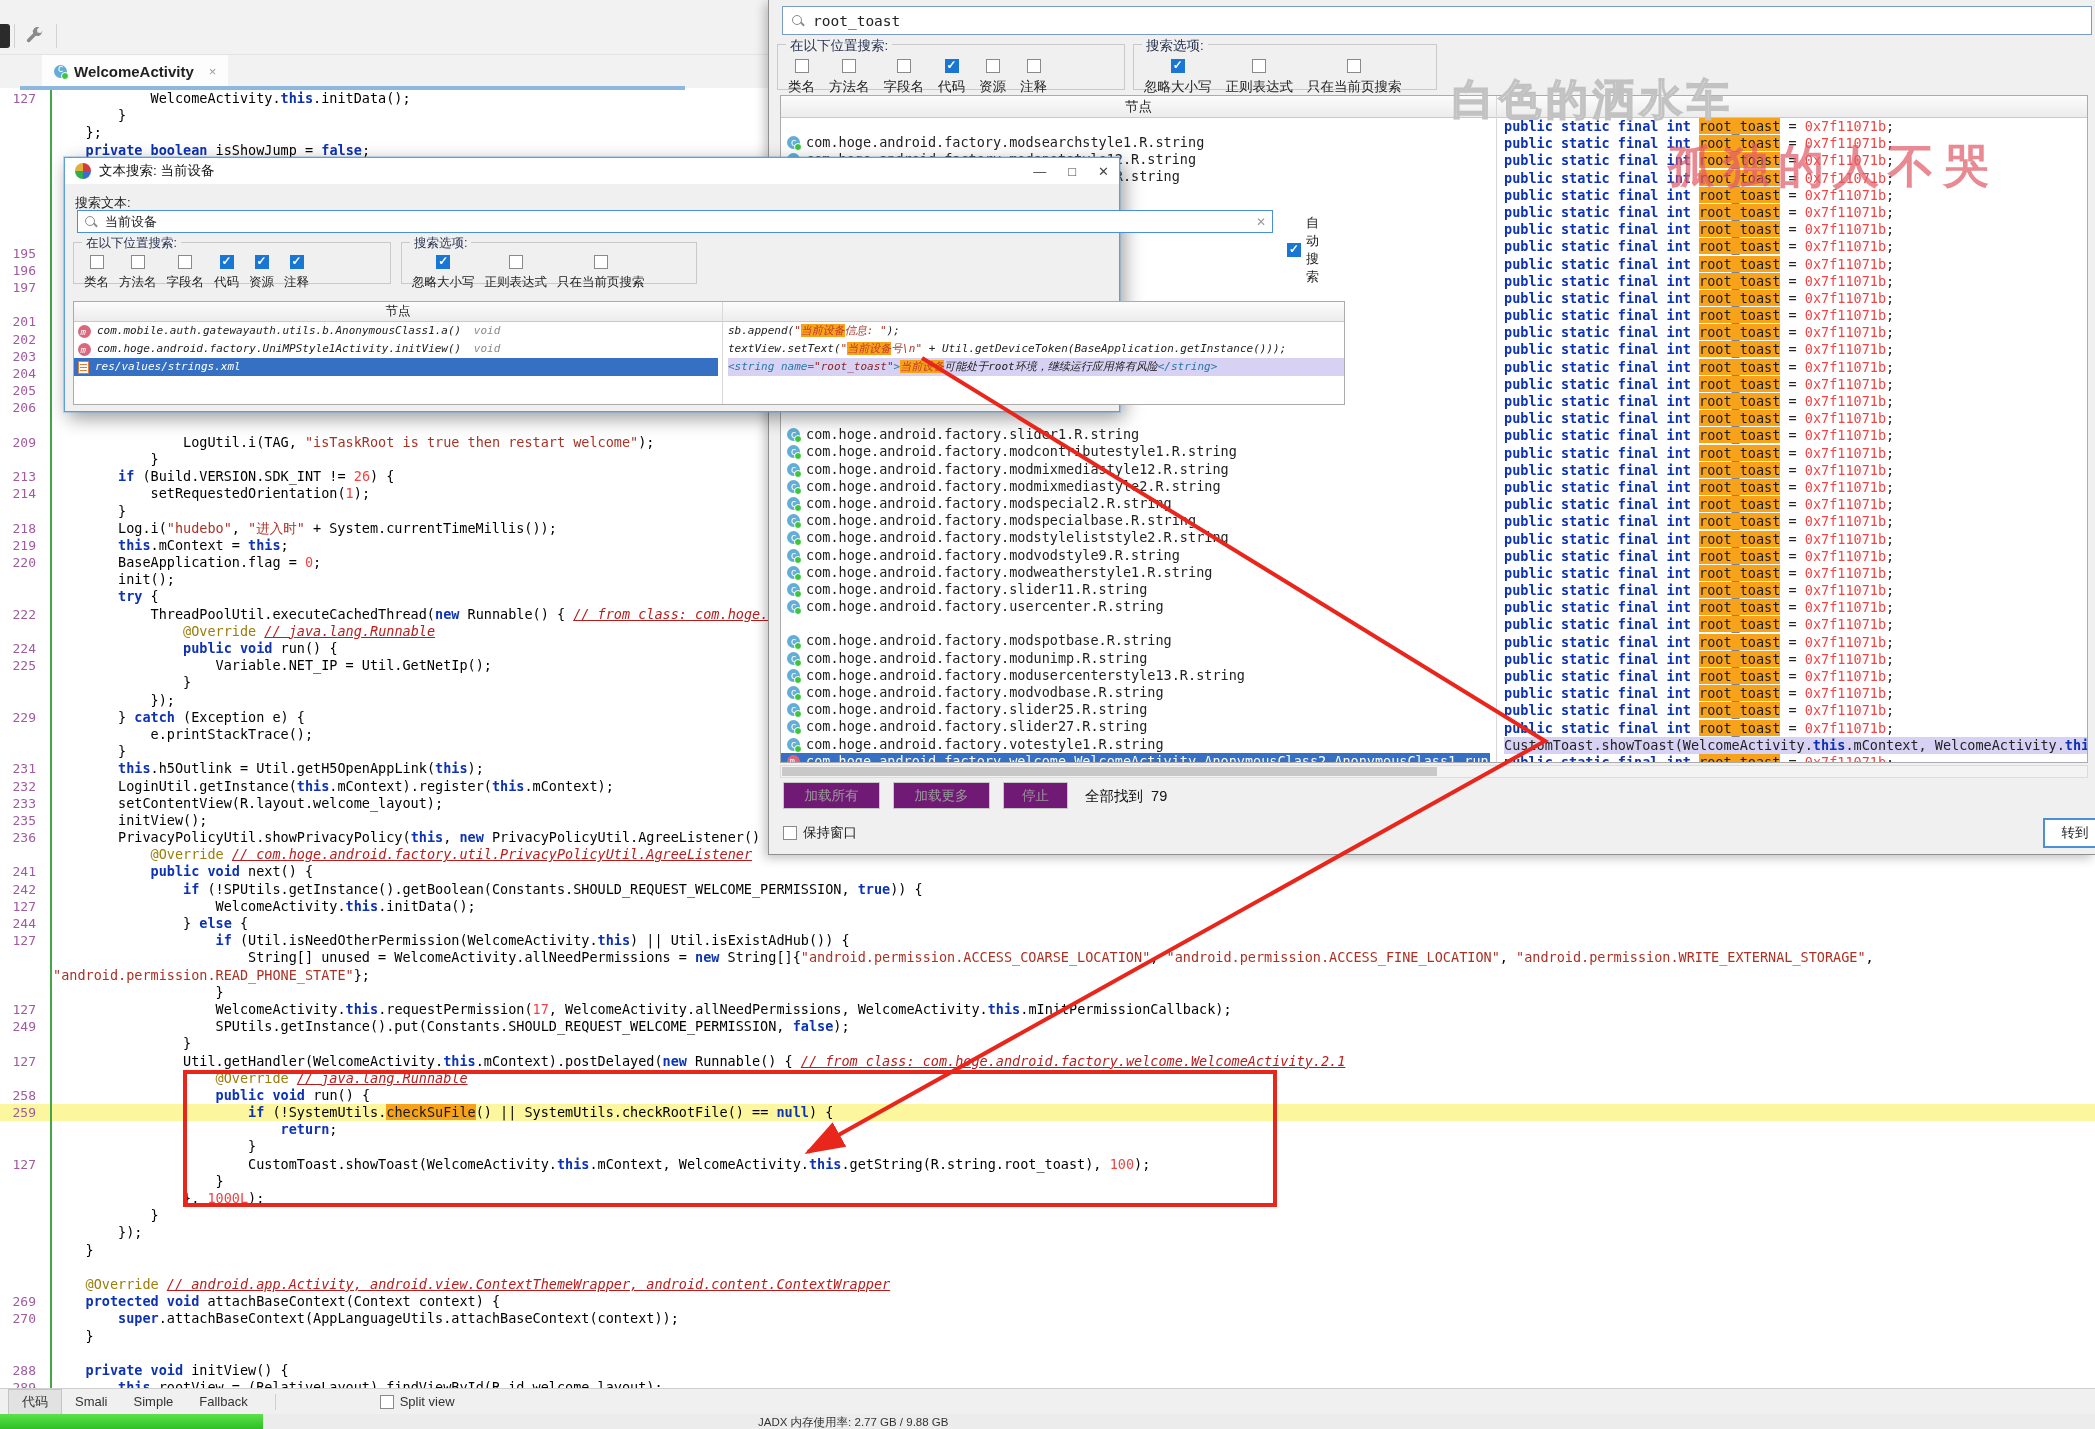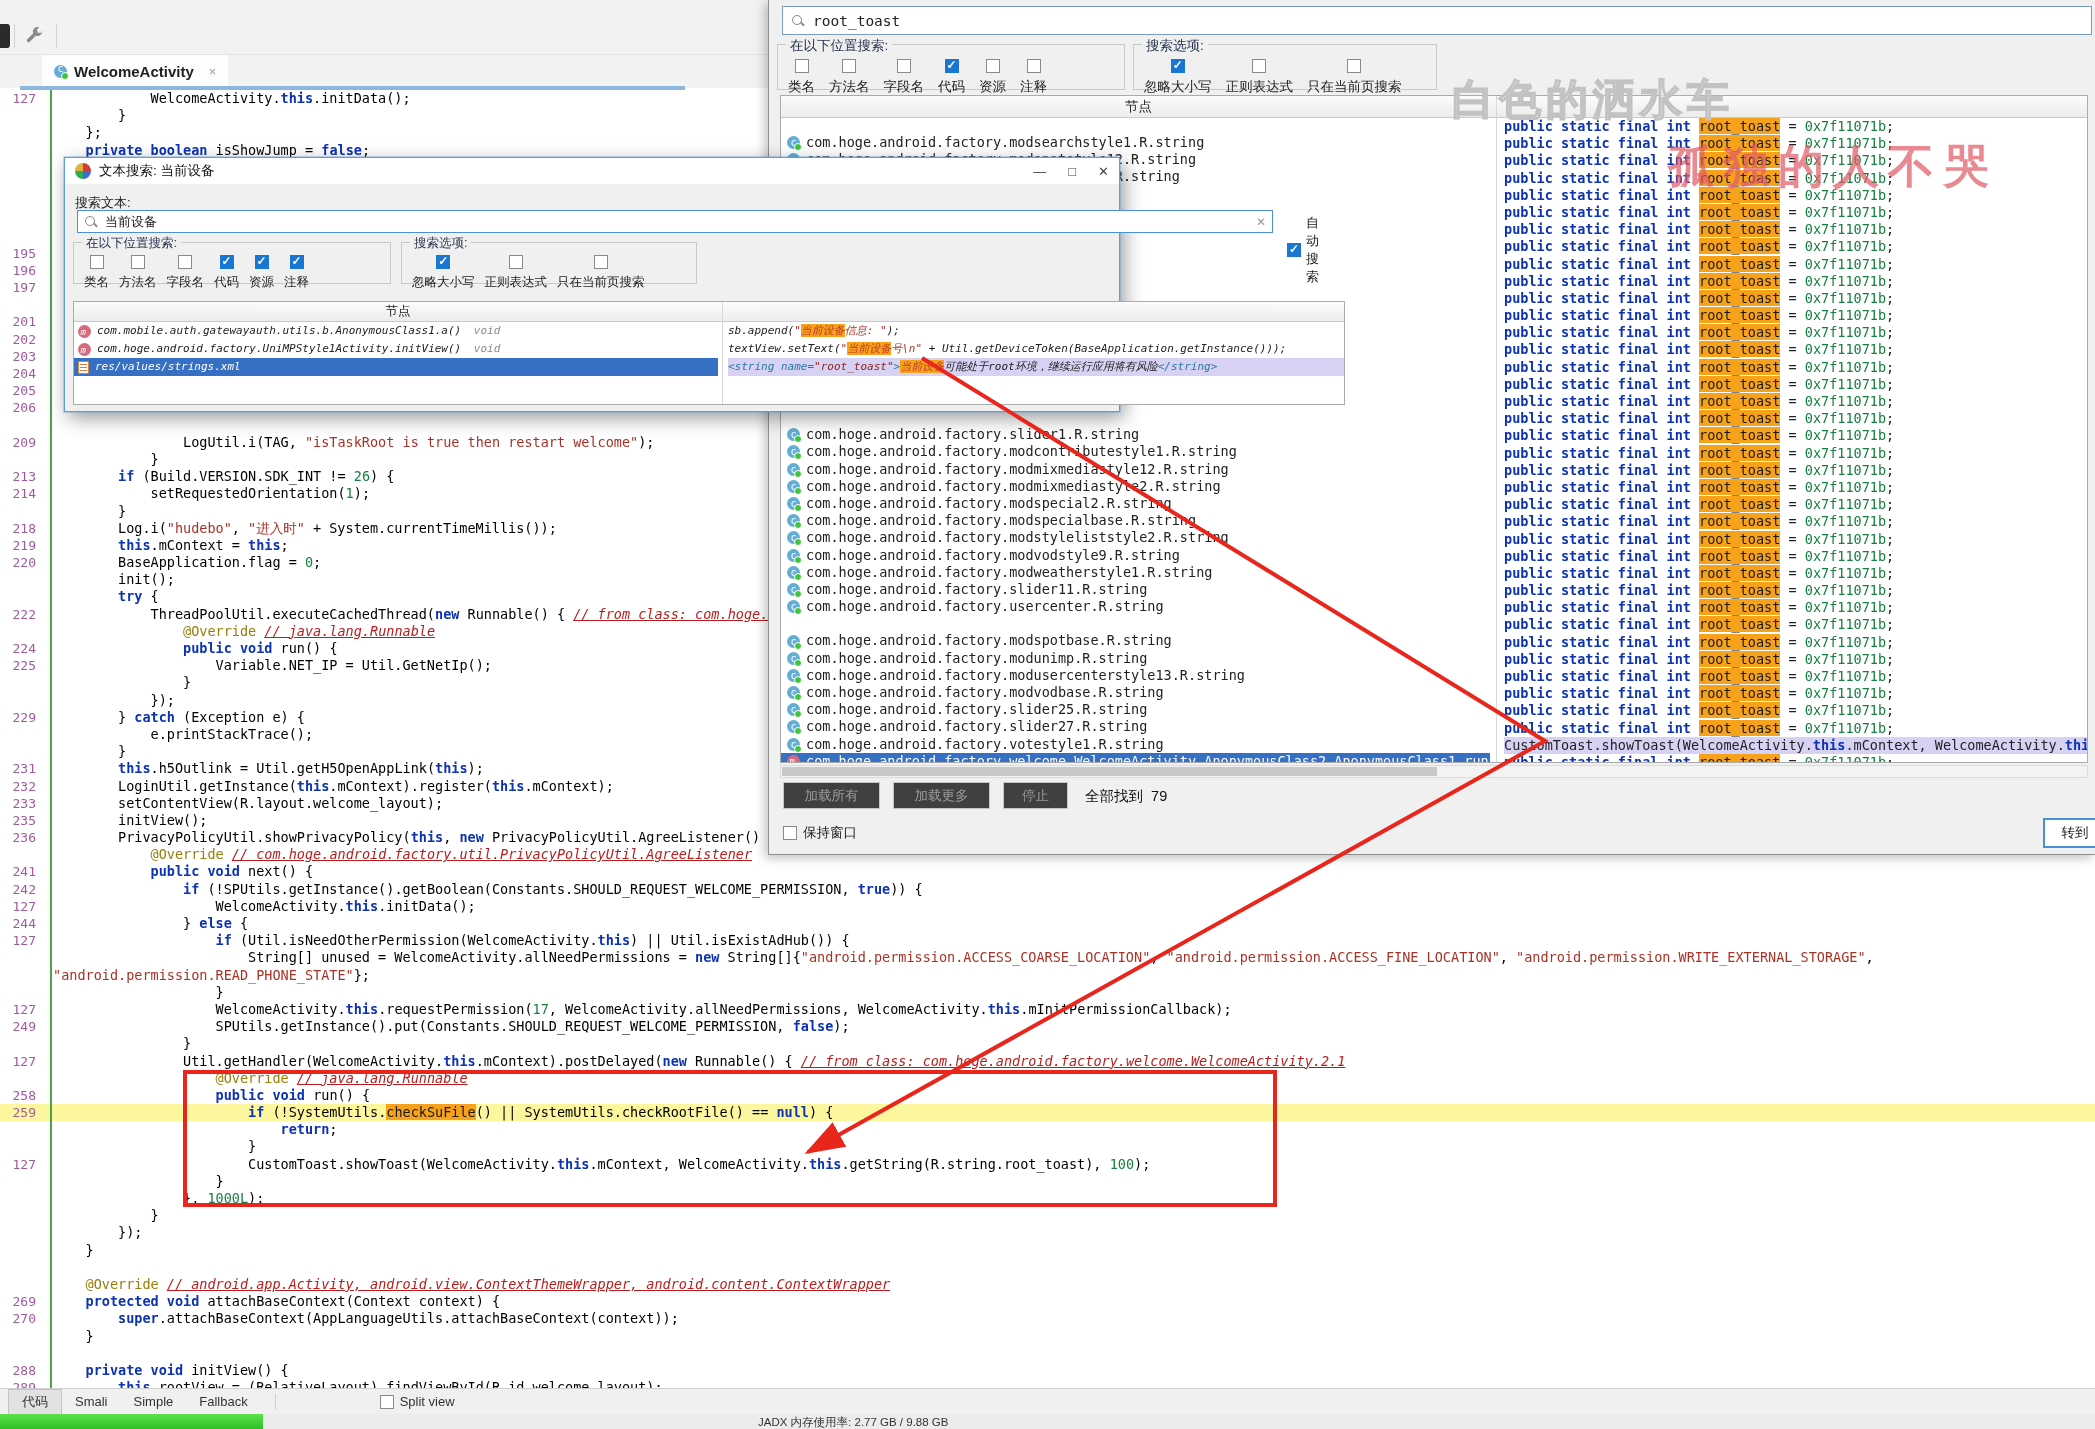--- a/index.html
+++ b/index.html
@@ -21,21 +21,21 @@
 
   .editor { position:absolute; left:0; top:90px; width:2095px; height:1298px; background:#ffffff; }
   .green-line { position:absolute; left:50px; top:90px; width:2px; height:1298px; background:#47a447; z-index:3; }
   .cl { position:relative; height:17.2px; line-height:17.2px; font-family:"DejaVu Sans Mono",monospace; font-size:13.5px; white-space:pre; color:#000; }
   .cl .ln { display:inline-block; width:36px; text-align:right; color:#a05aa0; margin-right:17px; font-size:13px; }
   .cl.cur { background:#fcf79f; }
   .k { color:#0d32b2; font-weight:bold; }
   .s { color:#a93226; }
   .c { color:#b91c1c; font-style:italic;text-decoration:underline; }
   .a { color:#9a7d0a; }
-  .d { color:#15803d; }
+  .d { color:#ef4444; }
   .hl { background:#f7a21b; color:#1a1a1a; }
   .shl { background:#f7a21b; color:#c0392b; }
   .t { color:#2779a8; }
   .r { color:#8e2323; }
   .g { color:#8a8a8a; }
 
   .bottom-tabs { position:absolute; left:0; top:1388px; width:2095px; height:26px; background:#f0f0f0; border-top:1px solid #cfcfcf; display:flex; align-items:center; font-size:13px; color:#333; }
   .btab { padding:3px 13px; }
   .btab.active { background:#e2e2e2; border:1px solid #c4c4c4; border-bottom:none; }
   .bt-sep { width:1px; height:16px; background:#cfcfcf; margin:0 14px; }
@@ -73,21 +73,21 @@
   .stable-head { position:relative; height:22px; background:linear-gradient(#fcfcfc,#ececec); border-bottom:1px solid #c9c9c9; font-size:13.5px; color:#222; }
   .stable-head .h1 { position:absolute; left:0; top:2px; width:715px; text-align:center; }
   .stable-coldiv { position:absolute; left:715px; top:0; width:1px; height:100%; background:#d8d8d8; }
   .srow { position:relative; height:17.2px; line-height:17.2px; font-family:"DejaVu Sans Mono",monospace; font-size:13.5px; white-space:pre; }
   .srow .nm { position:absolute; left:6px; top:16px; width:709px; height:17.2px; overflow:hidden; display:flex; align-items:center; gap:6px; }
   .srow .cd { position:absolute; left:723px; top:0; right:0; height:17.2px; overflow:hidden; }
   .srow.sel .nm { background:#3570c4; color:#fff; left:0; padding-left:6px; }
   .srow.sel .cd { background:#d7d2f4; }
   .hscroll { position:absolute; left:11px; top:765px; width:1308px; height:13px; background:#f3f3f3; border:1px solid #dcdcdc; }
   .hthumb { position:absolute; left:1px; top:1px; width:655px; height:9px; background:#c8c8c8; }
-  .sbtn { position:absolute; top:782px; height:27px; background:#404040; border:1px solid #c6c6c6; color:#9b9b9b; font-size:13.5px; text-align:center; line-height:25px; }
+  .sbtn { position:absolute; top:782px; height:27px; background:#701a75; border:1px solid #c6c6c6; color:#9b9b9b; font-size:13.5px; text-align:center; line-height:25px; }
   .found { position:absolute; left:316px; top:787px; font-size:14.5px; color:#111; }
   .keepwin { position:absolute; left:14px; top:824px; display:flex; gap:6px; align-items:center; font-size:13.5px; }
   .goto-btn { position:absolute; left:1274px; top:818px; width:64px; height:30px; background:#fff; border:2px solid #4a90d9; font-size:13.5px; text-align:center; line-height:26px; color:#222; }
 
   
   .dialog { position:absolute; left:64px; top:157px; width:1056px; height:255px; background:#f0f0f0; border:1px solid #5f9fd8; box-shadow:0 0 0 1px rgba(95,159,216,.35), 4px 6px 18px rgba(0,0,0,.4); z-index:30; }
   .dlg-title { position:absolute; left:0; top:0; width:100%; height:26px; background:#ffffff; display:flex; align-items:center; gap:8px; padding-left:10px; font-size:13.5px; color:#111; }
   .dlg-ico { width:16px; height:16px; border-radius:50%; background:conic-gradient(#d43b3b 0 25%, #3b6bd4 25% 50%, #2fae4e 50% 75%, #e0b13a 75% 100%); flex:none; }
   .dlg-btns { position:absolute; right:10px; top:0; height:26px; display:flex; gap:22px; align-items:center; color:#444; font-size:13px; }
   .dlg-label { position:absolute; left:10px; top:36px; font-size:13px; color:#222; }

